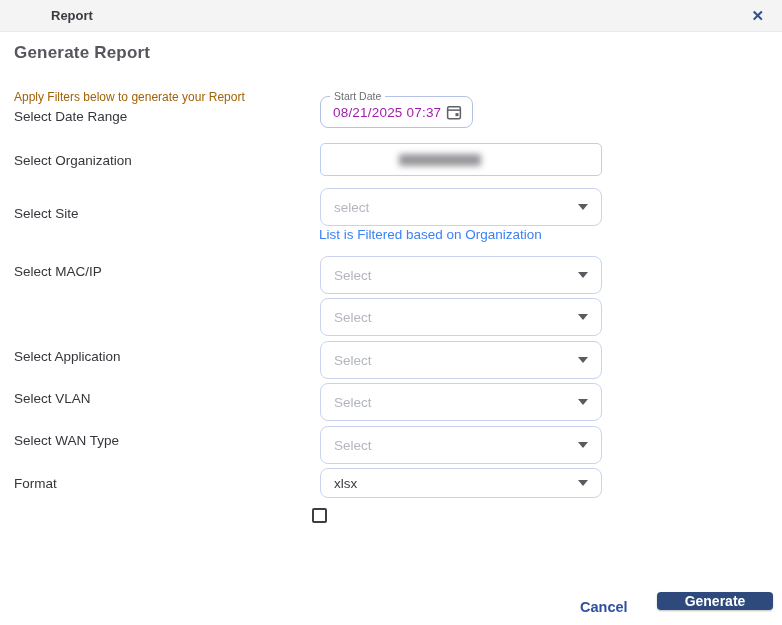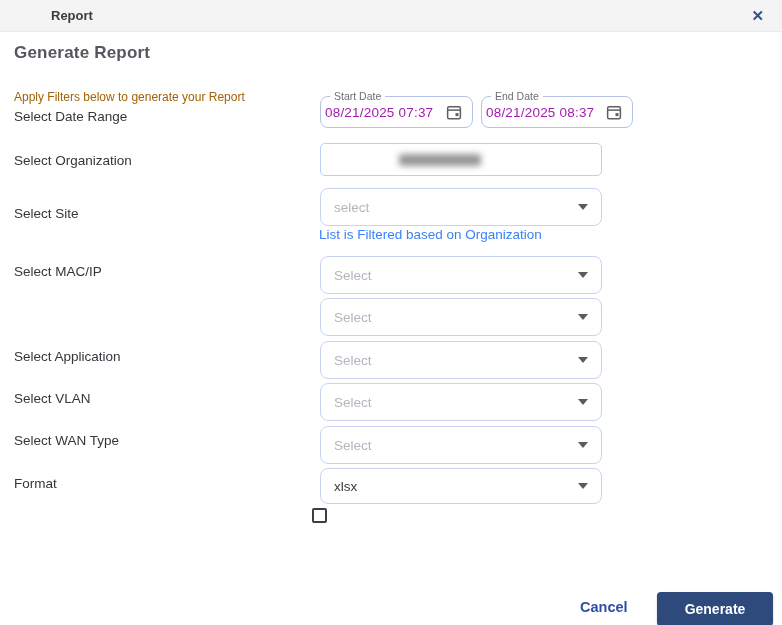--- a/index.html
+++ b/index.html
@@ -44,21 +44,21 @@
   .help-ic {
     width:16px; height:16px; border-radius:50%; background:#3f4049; color:#fff;
     font-size:11.5px; font-weight:700; line-height:16px; text-align:center;
     display:inline-block;
   }
 
   
   .tf {
     position:absolute; top:96px; height:32px; background:#fff;
     border:1px solid #b6c1e6; border-radius:8px;
-    display:flex; align-items:center; padding:0 9px 0 4px;
+    display:flex; align-items:center; padding:0 9px 0 12px;
   }
   .tf-start { left:320px; width:153px; }
   .tf-end   { left:481px; width:152px; }
   .tf .notch {
     position:absolute; top:-7px; left:9px; font-size:10.5px; color:#6d6e74;
     background:#fff; padding:0 4px; line-height:12px; white-space:nowrap;
   }
   .tf .val { font-size:13.5px; color:#a21caf; letter-spacing:.2px; white-space:nowrap; }
   .cal-btn { margin-left:auto; background:none; border:none; cursor:pointer;
              display:flex; align-items:center; padding:0; }
@@ -78,21 +78,21 @@
     position:absolute; left:320px; width:282px; height:38px; background:#fff;
     border:1px solid #c9d3f0; border-radius:8px;
     display:flex; align-items:center; padding:0 13px; cursor:pointer;
   }
   .sel-site   { top:188px; }
   .sel-mac    { top:256px; }
   .sel-appcat { top:298px; }
   .sel-app    { top:341px; }
   .sel-vlan   { top:383px; }
   .sel-wan    { top:426px; }
-  .sel-format { top:468px; height:36px; }
+  .sel-format { top:468px; height:30px; }
   .sel .ph  { font-size:13.5px; color:#b3b6bd; }
   .sel .val { font-size:13.5px; color:#3a3b40; }
   .sel .arrow {
     margin-left:auto; width:0; height:0;
     border-left:5px solid transparent; border-right:5px solid transparent;
     border-top:6px solid #5a5b60;
   }
 
   .helper { position:absolute; left:319px; top:227px; font-size:13.5px; color:#3b82f6; }
 
@@ -101,21 +101,21 @@
     position:absolute; left:312px; top:508px; width:15px; height:15px;
     background:#fff; border:2px solid #3d3e44; border-radius:2px; cursor:pointer; padding:0;
   }
 
   
   .cancel-btn {
     position:absolute; left:580px; top:599px; background:none; border:none; cursor:pointer;
     color:#2d4fa1; font-size:14.5px; font-weight:700; font-family:inherit;
   }
   .generate-btn {
-    position:absolute; left:657px; top:592px; width:116px; height:34px;
+    position:absolute; left:657px; top:592px; width:116px; height:18px;
     background:#2e4a7d; border:none; border-radius:4px; cursor:pointer;
     color:#ffffff; font-size:14px; font-weight:700; font-family:inherit;
     box-shadow:0 1px 2px rgba(0,0,0,.25);
   }
 </style>
 </head>
 <body>
 
 <div class="dialog">
 
@@ -132,31 +132,20 @@
   <div class="flabel lb-site">Select Site</div>
   <div class="flabel lb-mac">Select MAC/IP</div>
   <div class="flabel lb-app">Select Application</div>
   <div class="flabel lb-vlan">Select VLAN</div>
   <div class="flabel lb-wan">Select WAN Type</div>
   <div class="flabel lb-format">Format</div>
 
   <div class="tf tf-start">
     <span class="notch">Start Date</span>
     <span class="val">08/21/2025 07:37</span>
-    <button class="cal-btn">
-      <svg width="18" height="18" viewBox="0 0 24 24" fill="none" stroke="#5f6066" stroke-width="2">
-        <rect x="3.5" y="5" width="17" height="16" rx="2"></rect>
-        <line x1="3.5" y1="9.5" x2="20.5" y2="9.5"></line>
-        <rect x="14" y="13.5" width="4" height="4" fill="#5f6066" stroke="none"></rect>
-      </svg>
-    </button>
-  </div>
-  <div class="tf tf-end">
-    <span class="notch">End Date</span>
-    <span class="val">08/21/2025 08:37</span>
     <button class="cal-btn">
       <svg width="18" height="18" viewBox="0 0 24 24" fill="none" stroke="#5f6066" stroke-width="2">
         <rect x="3.5" y="5" width="17" height="16" rx="2"></rect>
         <line x1="3.5" y1="9.5" x2="20.5" y2="9.5"></line>
         <rect x="14" y="13.5" width="4" height="4" fill="#5f6066" stroke="none"></rect>
       </svg>
     </button>
   </div>
 
   <div class="org-input">

